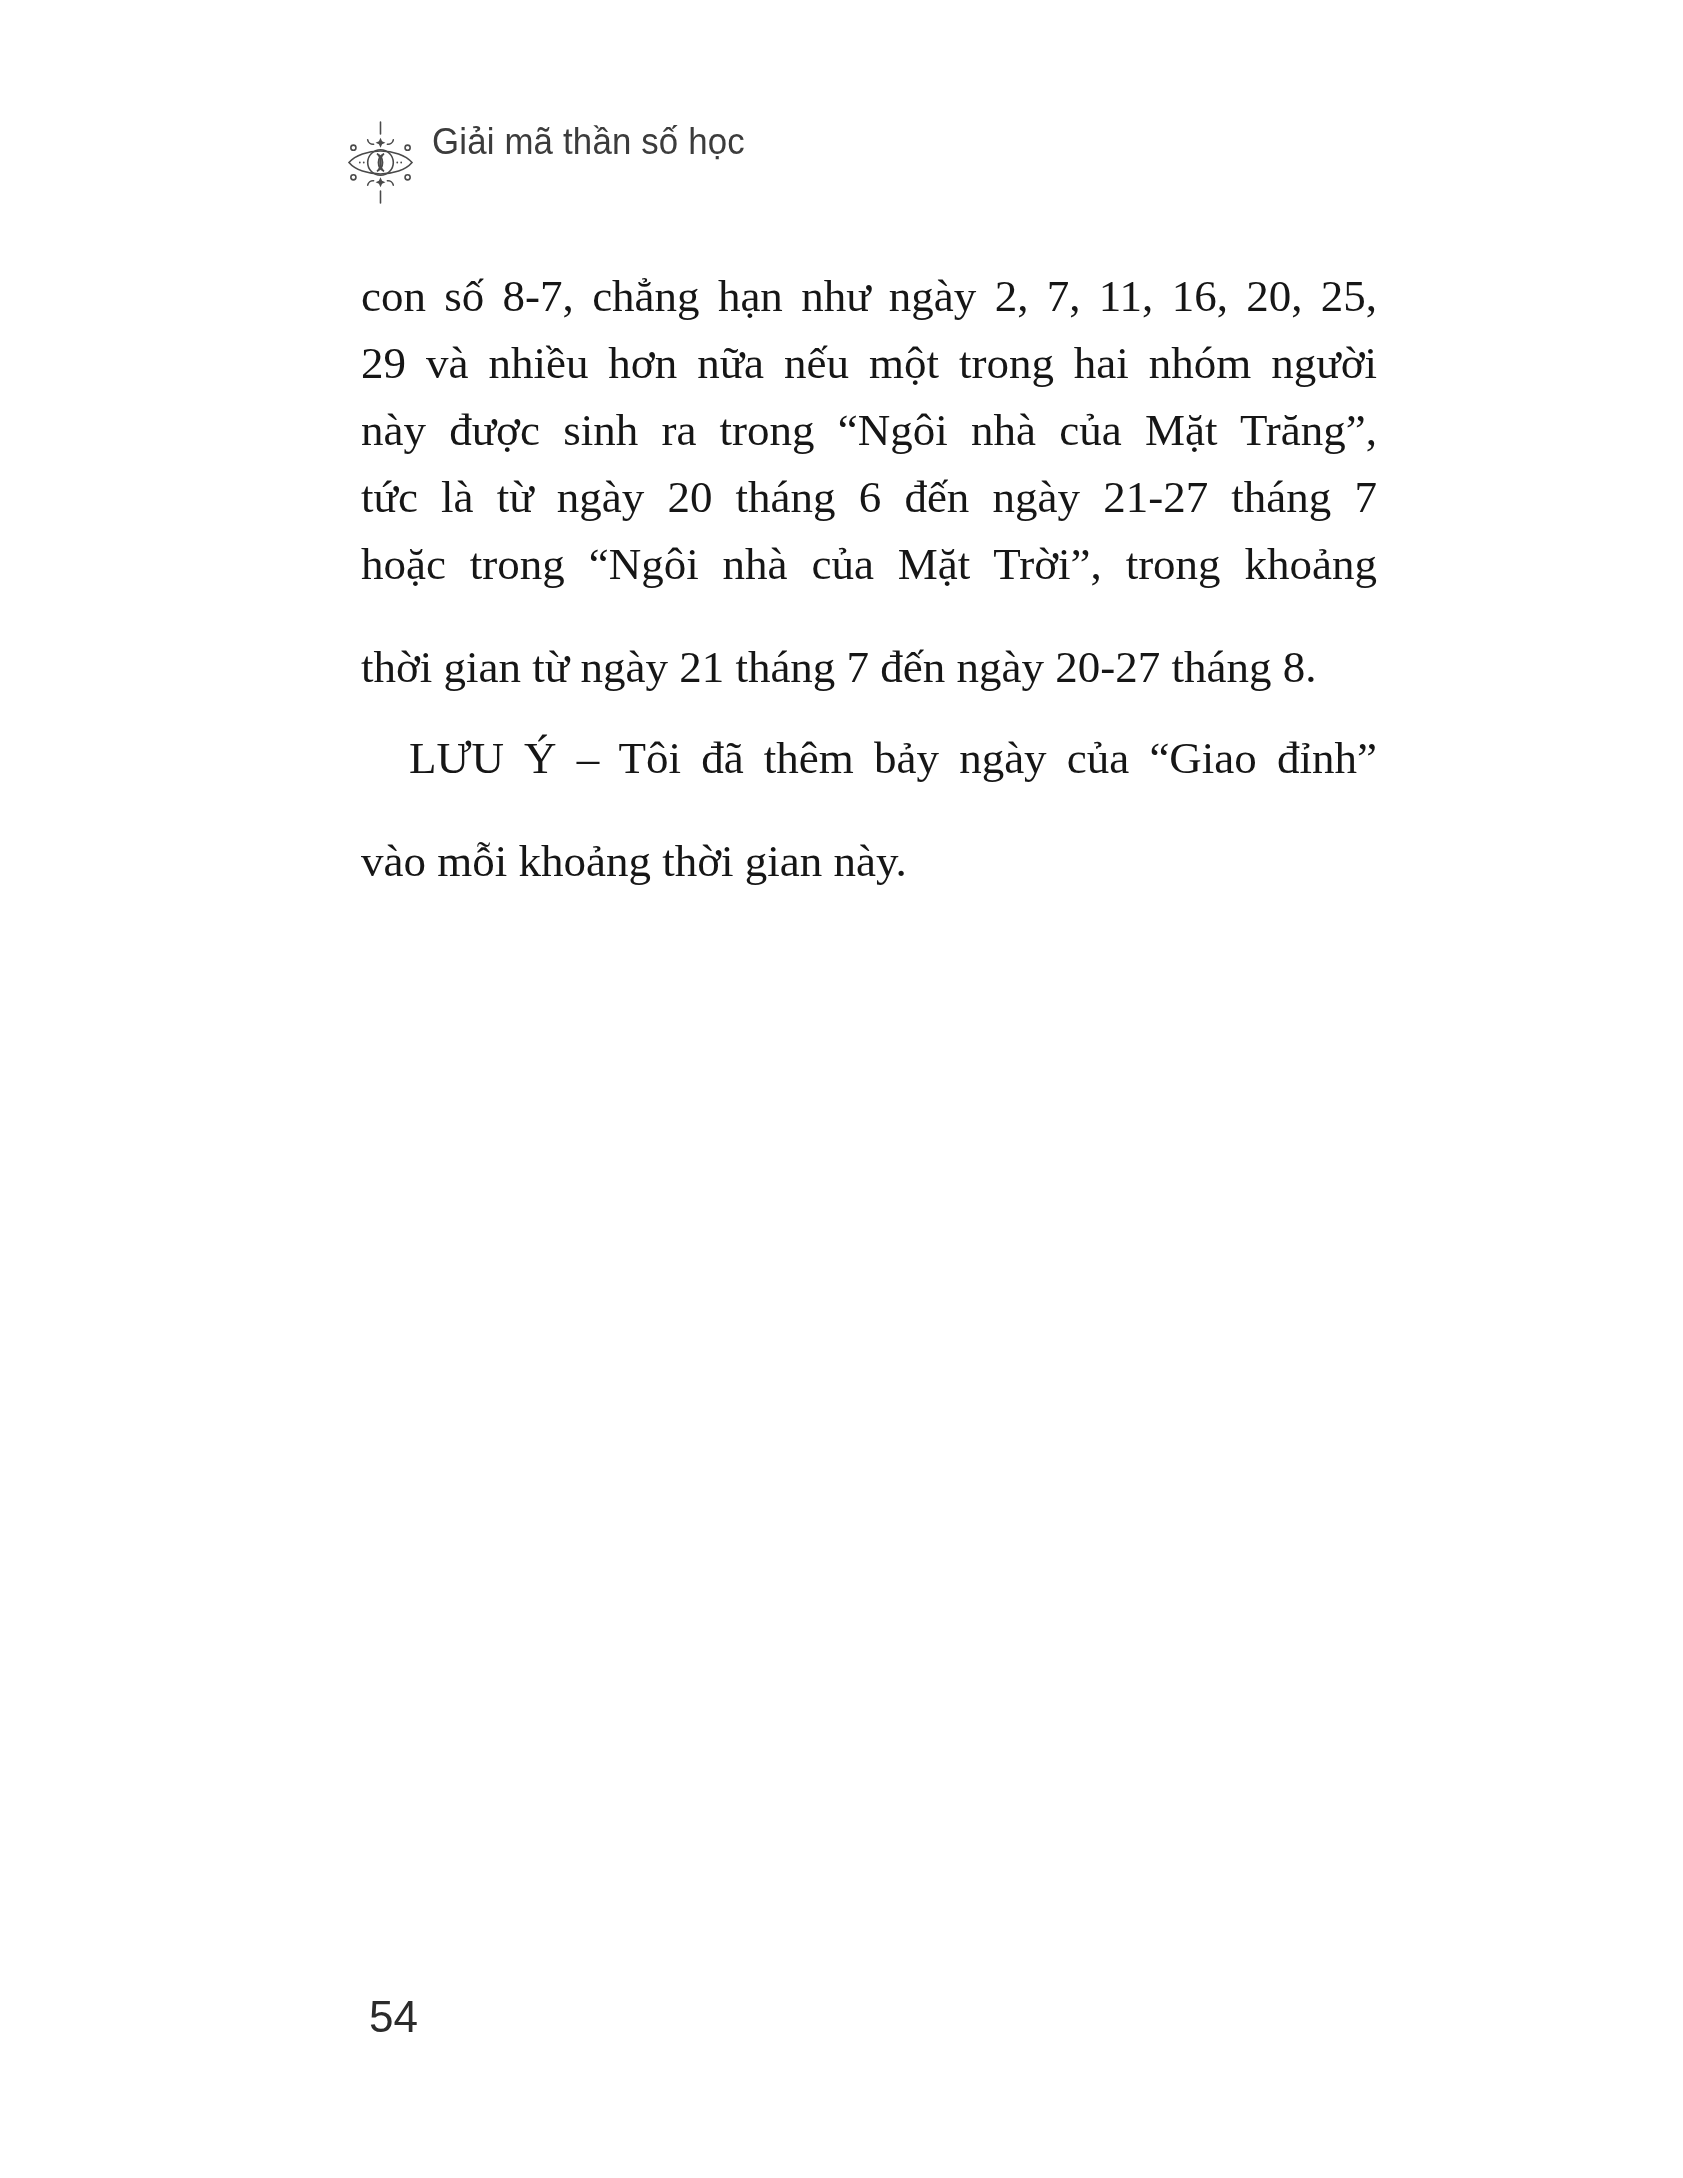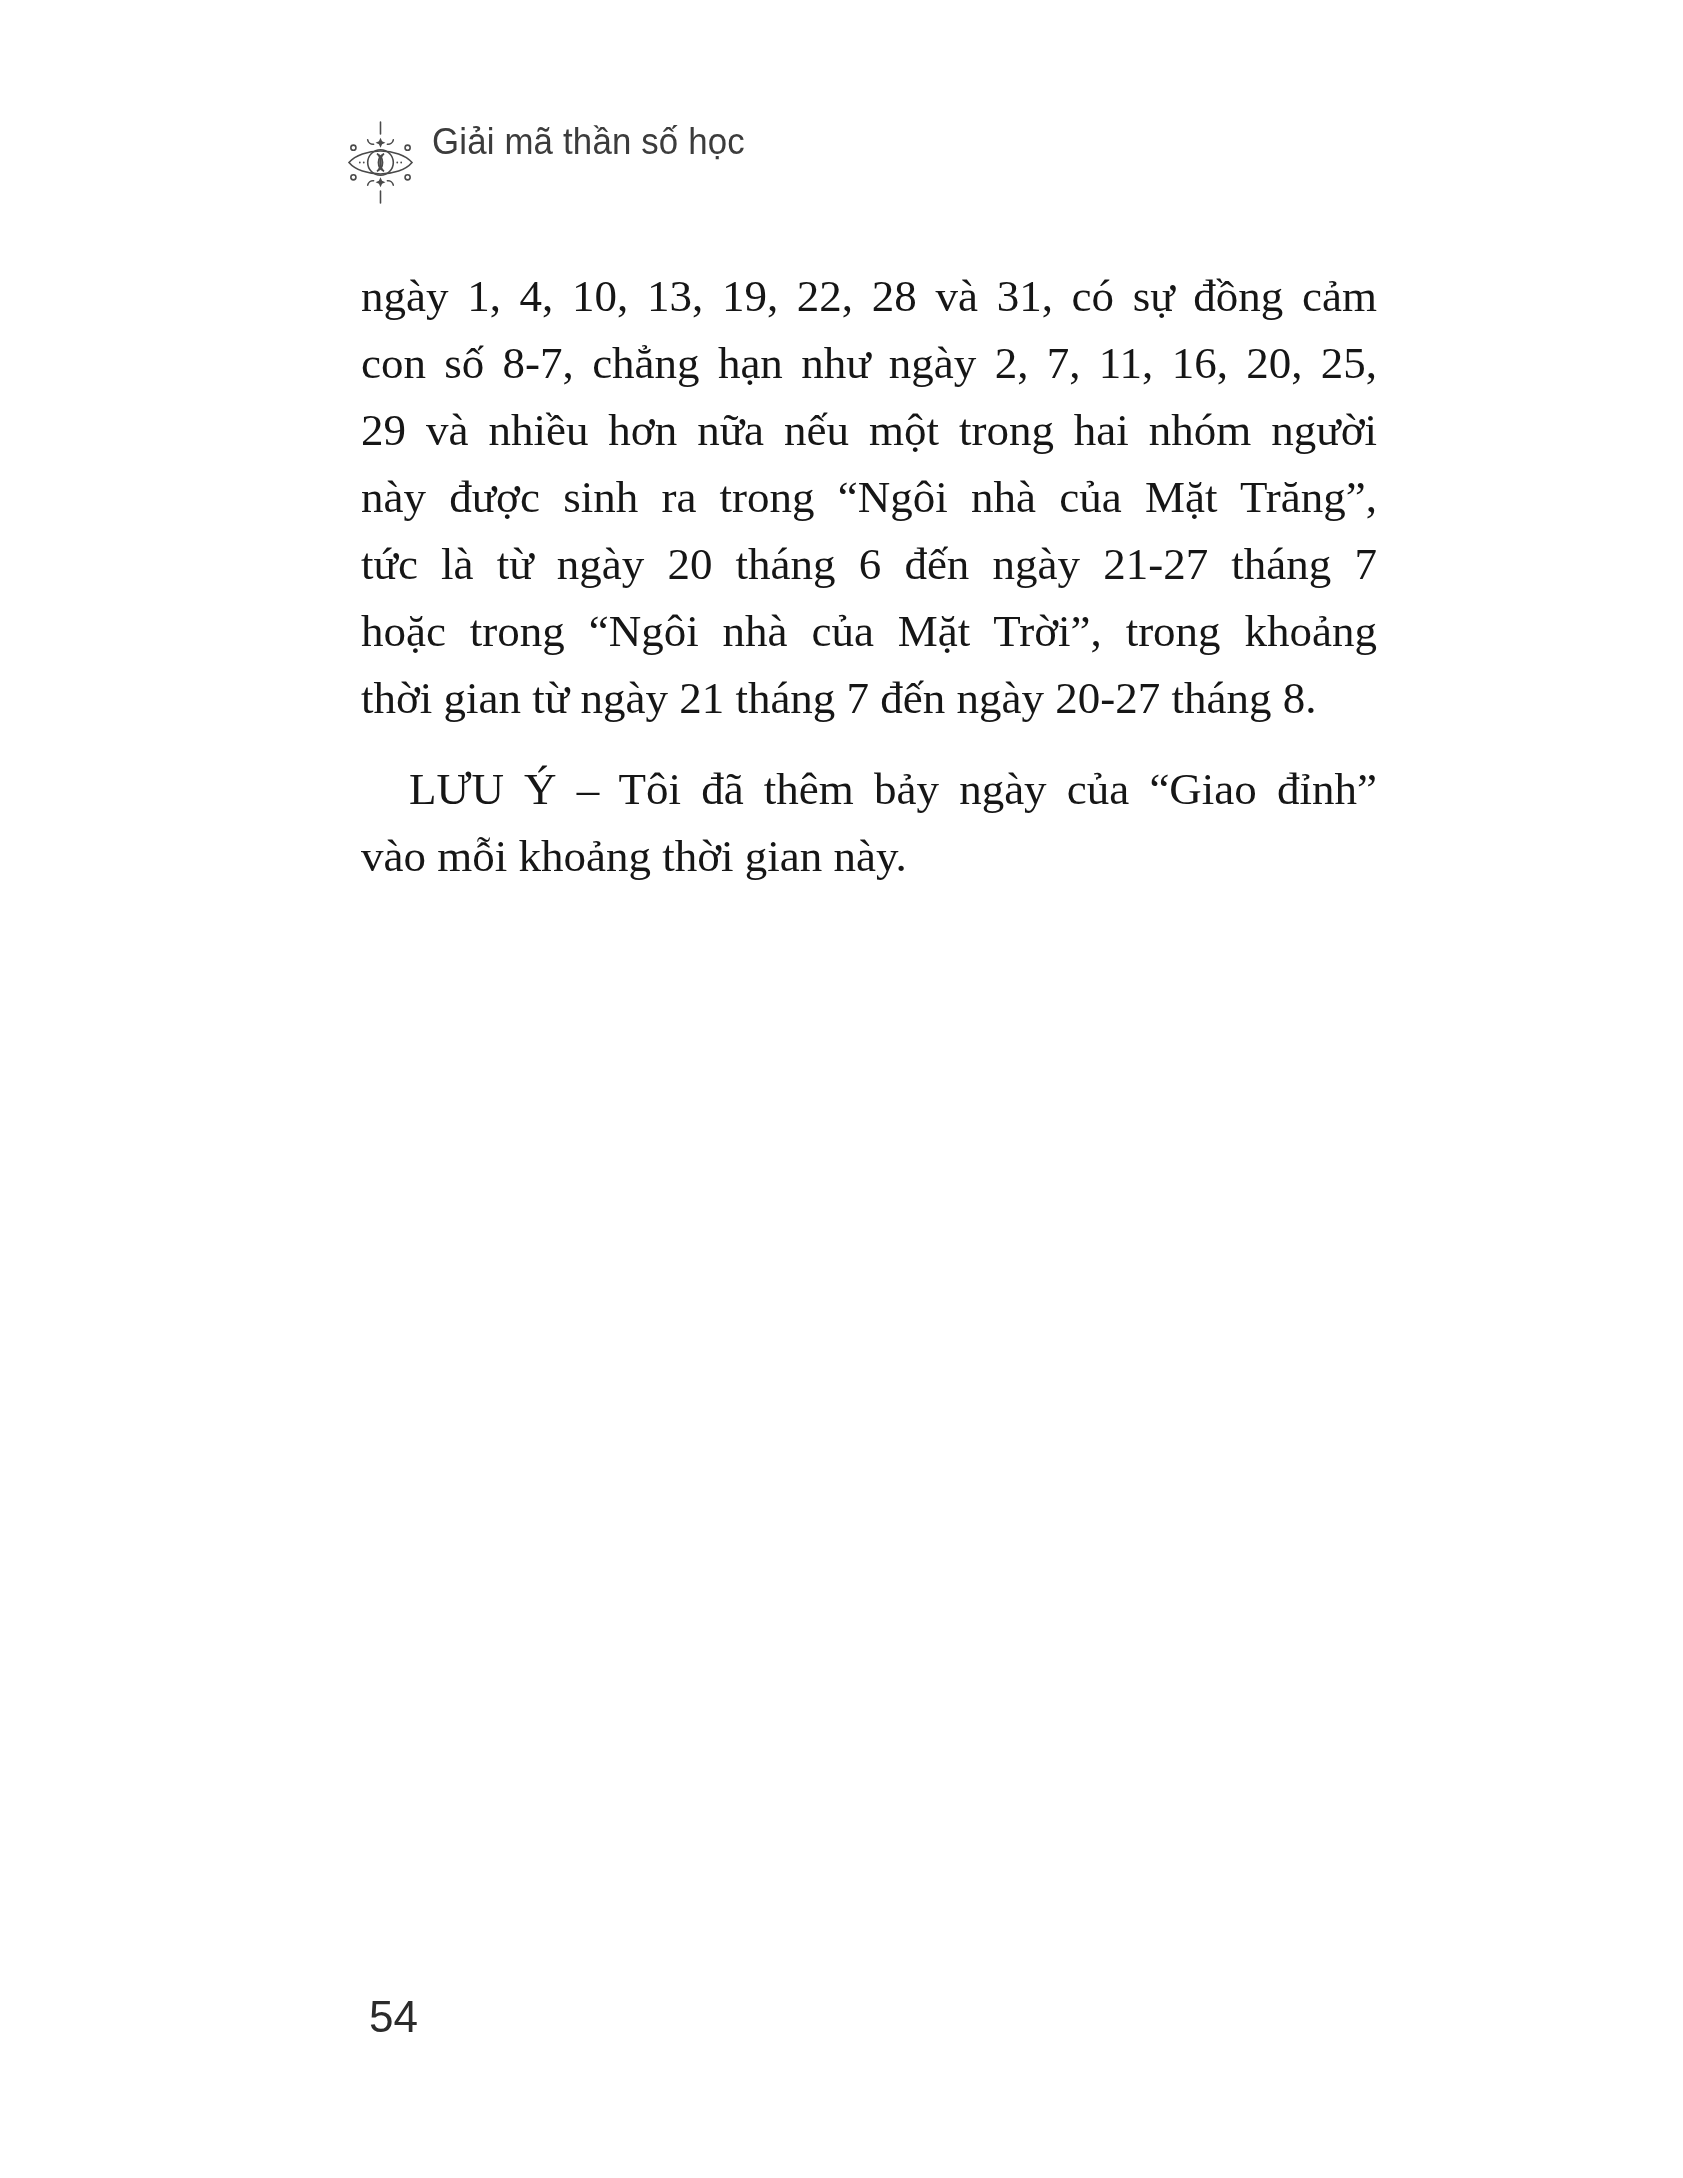--- a/index.html
+++ b/index.html
@@ -43,20 +43,21 @@
     line-height: 67px;
     color: #161616;
   }
   .line {
     text-align: justify;
     text-align-last: justify;
   }
   .line.left {
     text-align: justify;
     text-align-last: left;
+    margin-top: 36px;
   }
   .line.indent { text-indent: 48px; }
   .note-gap { margin-top: 24px; }
   .bold { font-weight: normal; }
 
   
   .page-number {
     position: absolute;
     left: 369px;
     top: 1992px;
@@ -100,21 +101,20 @@
         <circle cx="13" cy="42" r="0.9" fill="#4a4a4a" stroke="none"></circle>
         <circle cx="17" cy="42" r="0.9" fill="#4a4a4a" stroke="none"></circle>
         <circle cx="51" cy="42" r="0.9" fill="#4a4a4a" stroke="none"></circle>
         <circle cx="55" cy="42" r="0.9" fill="#4a4a4a" stroke="none"></circle>
       </svg>
     </span>
     <span class="running-title">Giải mã thần số học</span>
   </header>
 
   <main class="body-text">
-    <div class="line">ngày 1, 4, 10, 13, 19, 22, 28 và 31, có sự đồng cảm</div>
     <div class="line">con số 8-7, chẳng hạn như ngày 2, 7, 11, 16, 20, 25,</div>
     <div class="line">29 và nhiều hơn nữa nếu một trong hai nhóm người</div>
     <div class="line">này được sinh ra trong “Ngôi nhà của Mặt Trăng”,</div>
     <div class="line">tức là từ ngày 20 tháng 6 đến ngày 21-27 tháng 7</div>
     <div class="line">hoặc trong “Ngôi nhà của Mặt Trời”, trong khoảng</div>
     <div class="line left">thời gian từ ngày 21 tháng 7 đến ngày 20-27 tháng 8.</div>
 
     <div class="line indent note-gap"><span class="bold">LƯU Ý</span><span> – Tôi đã thêm bảy ngày của “Giao đỉnh”</span></div>
     <div class="line left">vào mỗi khoảng thời gian này.</div>
   </main>

